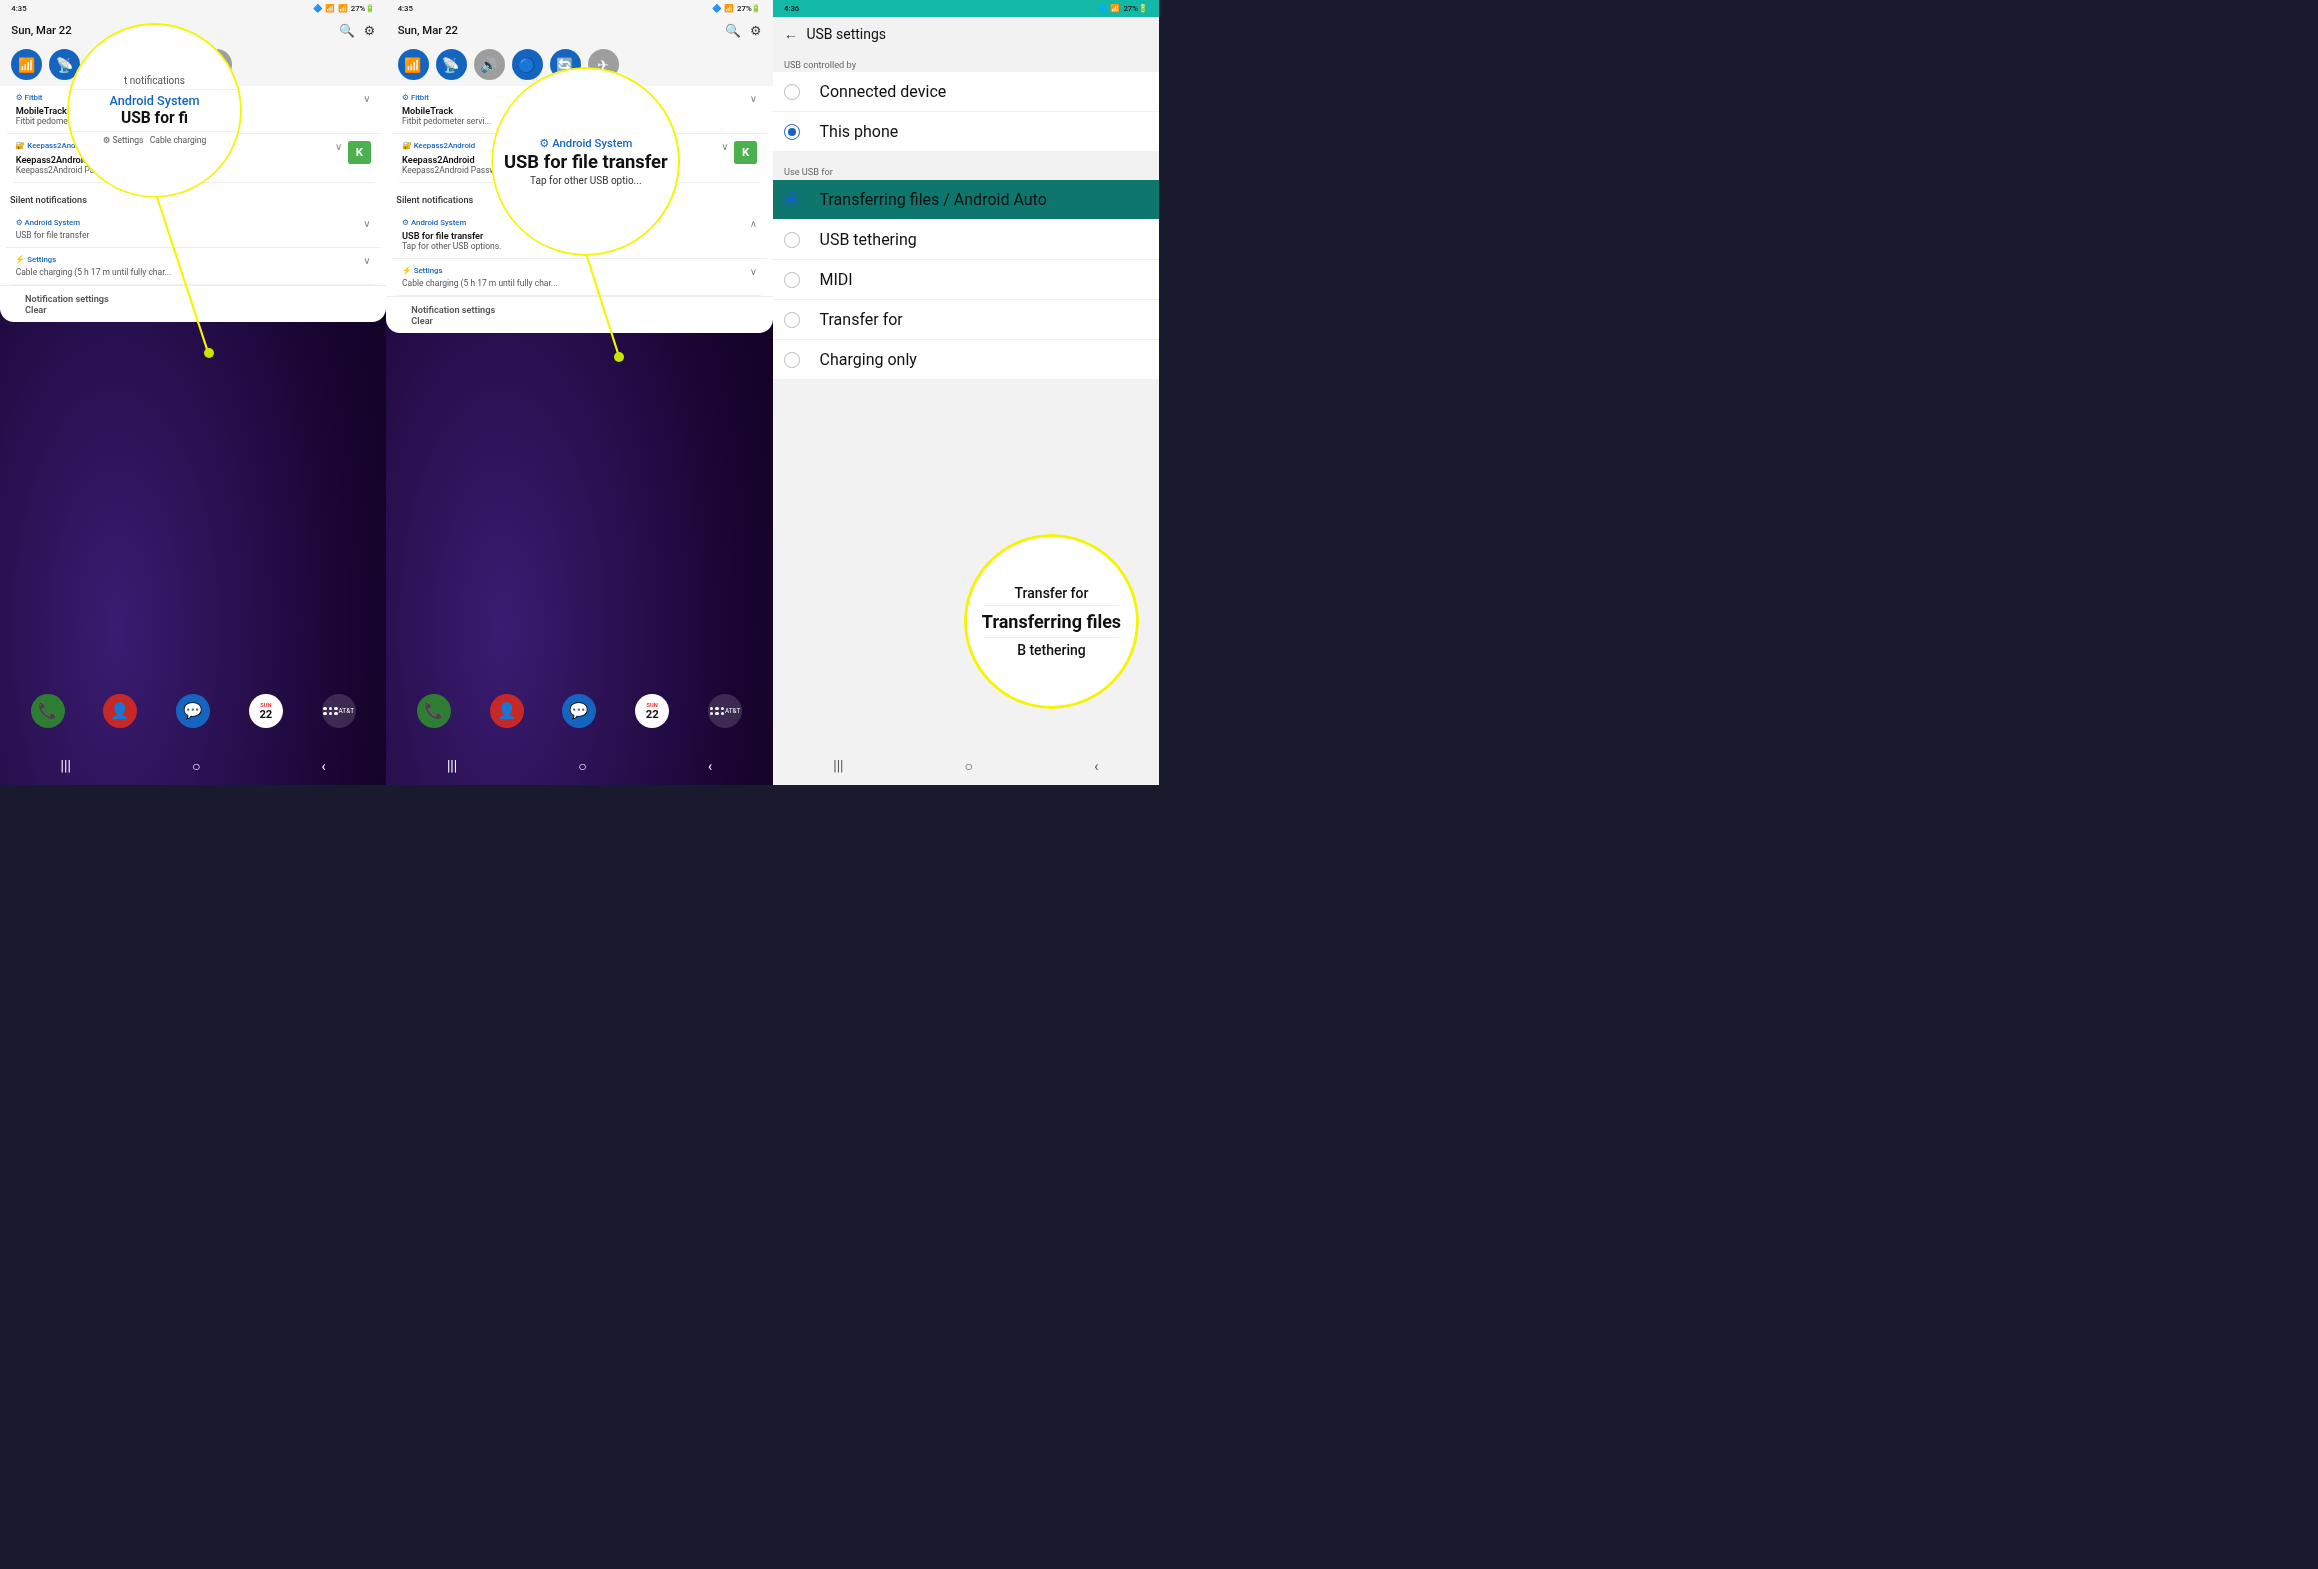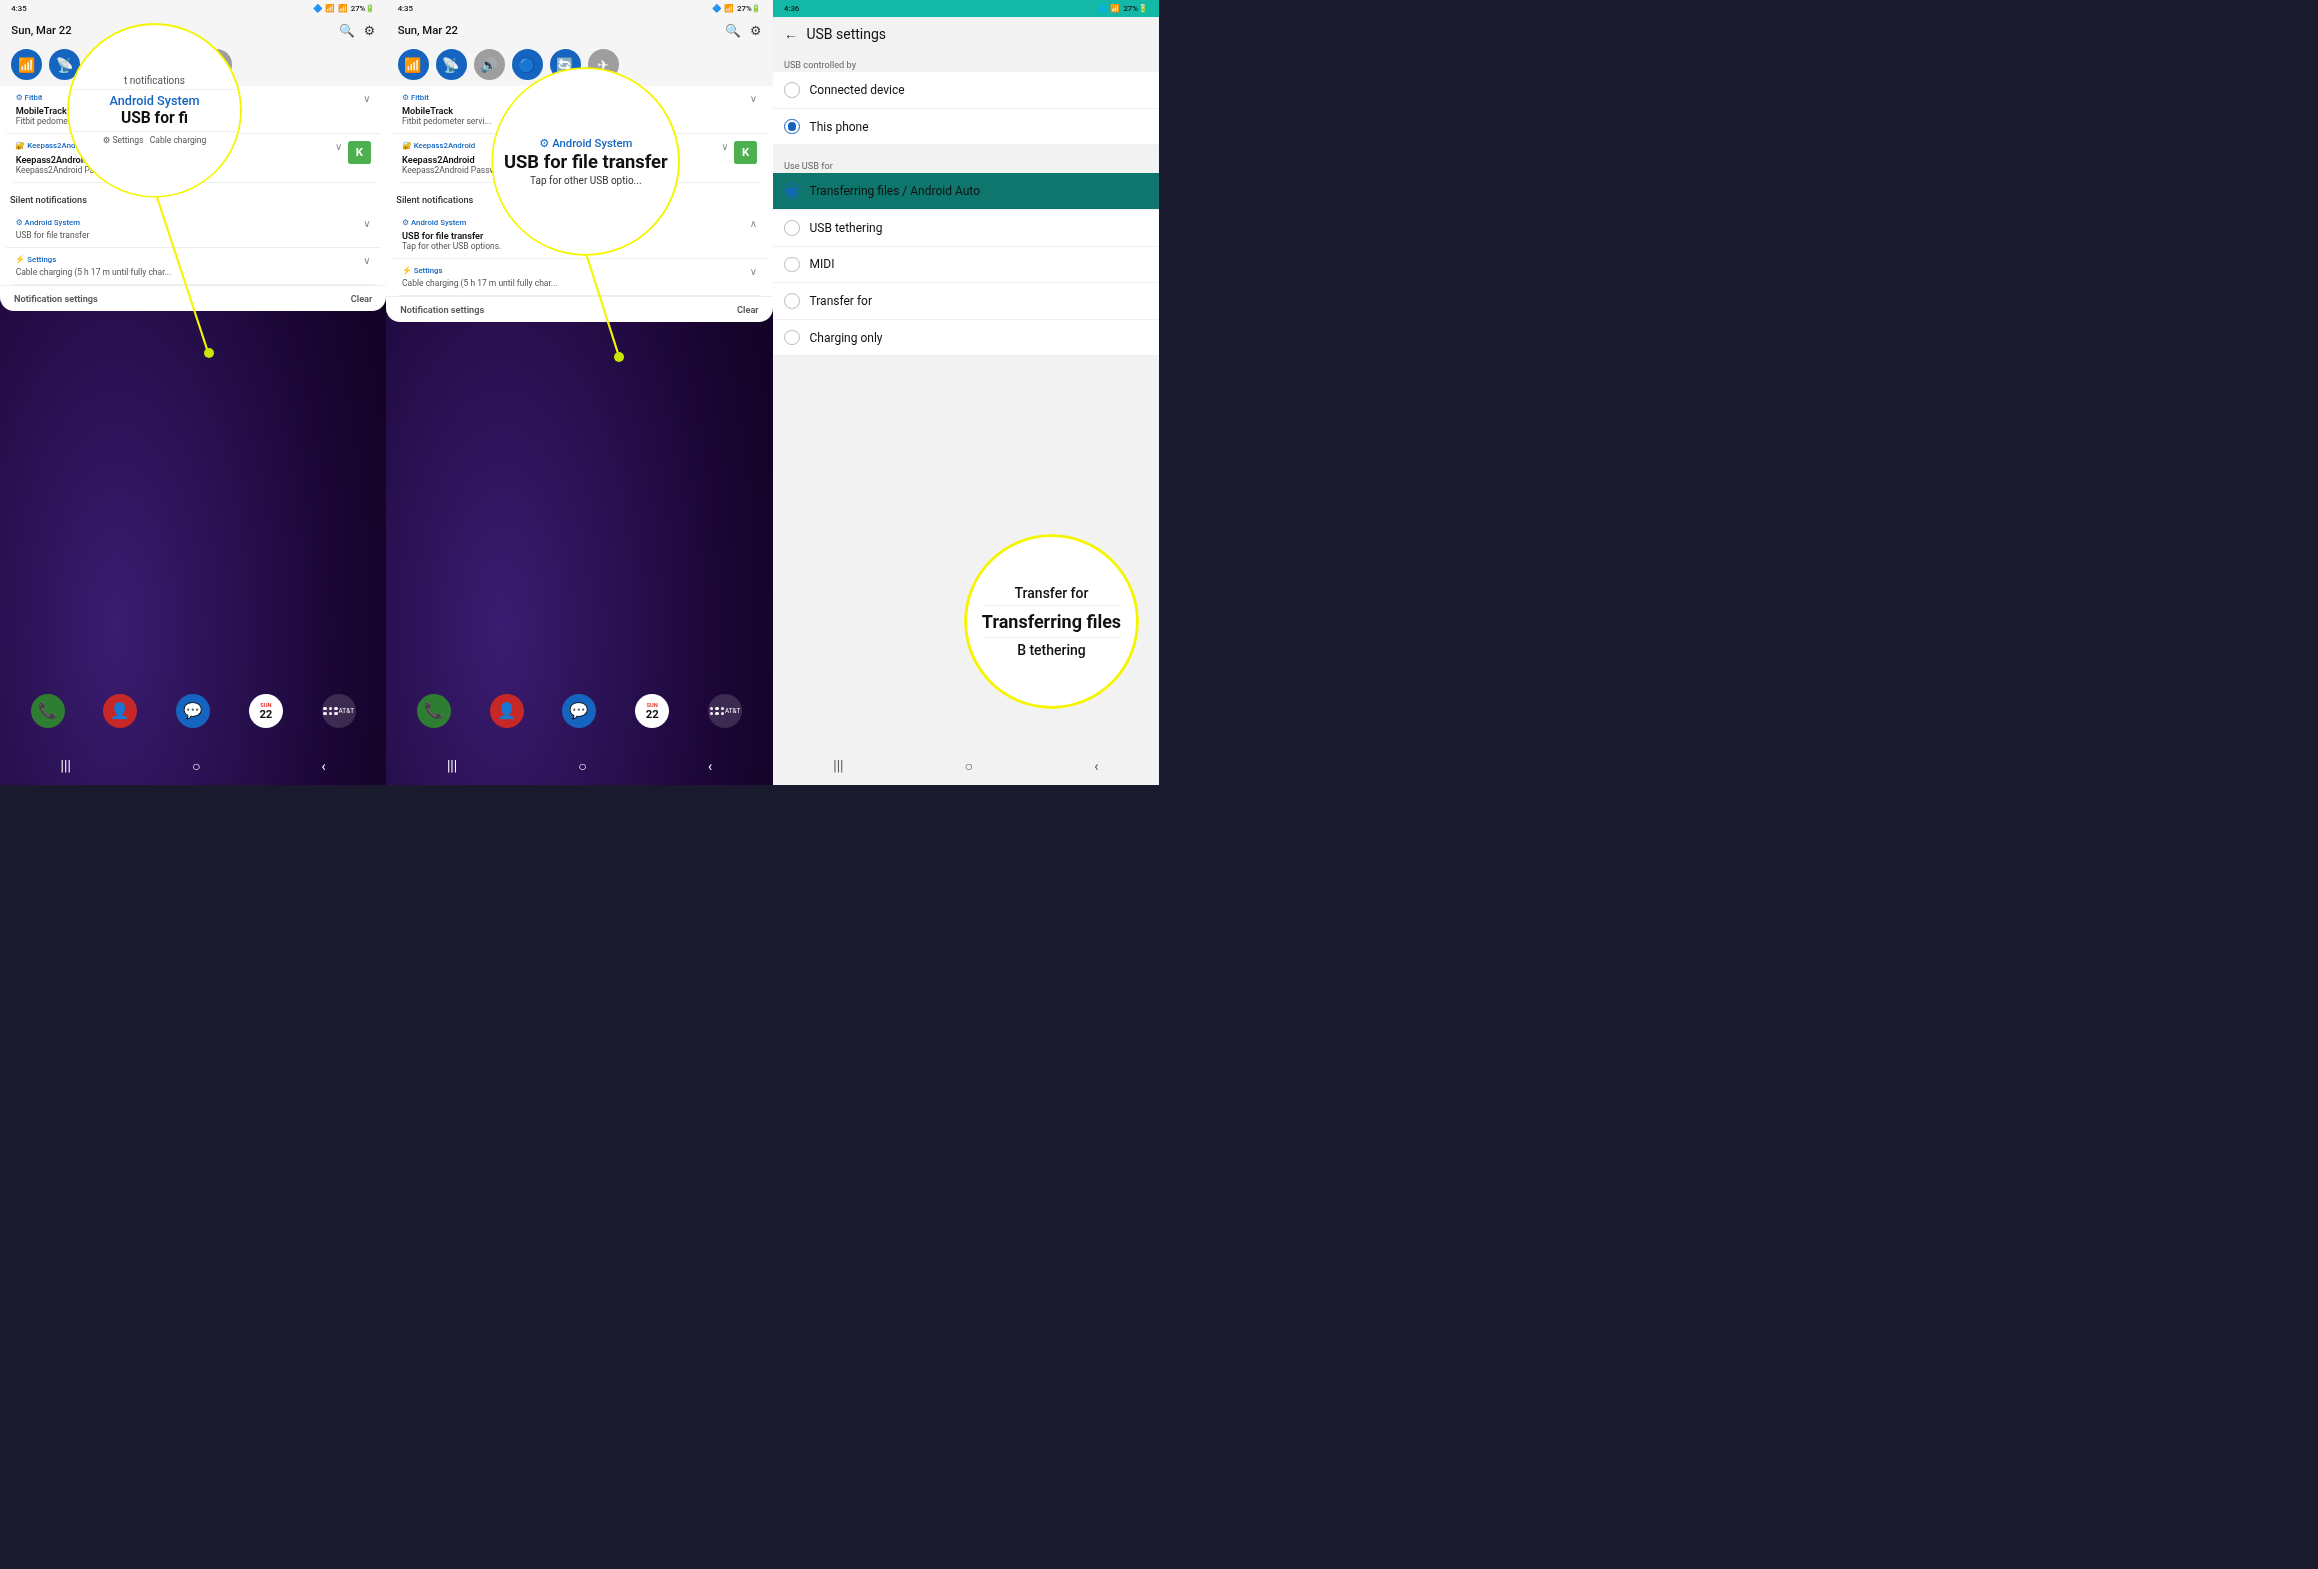--- a/index.html
+++ b/index.html
@@ -80,23 +80,24 @@
       justify-content: space-between;
       color: #666;
       font-size: 7.8px;
       margin-bottom: 1.4px;
     }
     .notif-item .notif-title { font-weight: 600; font-size: 9.2px; color: #111; }
     .notif-item .notif-sub { color: #555; font-size: 8.5px; }
     .notif-item .notif-app { color: #1565c0; font-size: 7.8px; font-weight: 500; }
     .notif-footer {
       display: flex;
-      justify-content: space-between;
-      padding: 7px 14px;
+      justify-content: flex-end;
+      padding: 7px 25px;
       border-top: 0.7px solid #eee;
+      flex-direction: column;
     }
     .notif-footer span { font-size: 9.2px; font-weight: 600; color: #555; }
 
     
     .silent-header {
       padding: 5.7px 10px;
       color: #333;
       font-size: 9.2px;
       font-weight: 500;
       margin-top: 5.7px;
@@ -128,22 +129,22 @@
     .usb-section-label {
       padding: 8.5px 11.3px 2.8px;
       font-size: 9.2px;
       color: #666;
     }
     .usb-option {
       display: flex;
       align-items: center;
       padding: 10px 11.3px;
       background: white;
-      gap: 10px;
-      font-size: 12px;
+      gap: 20px;
+      font-size: 16px;
       color: #111;
       border-bottom: 0.7px solid #f0f0f0;
     }
     .radio-outer {
       width: 15.6px; height: 15.6px;
       border-radius: 50%;
       border: 1.4px solid #bbb;
       display: flex; align-items: center; justify-content: center;
       flex-shrink: 0;
     }

